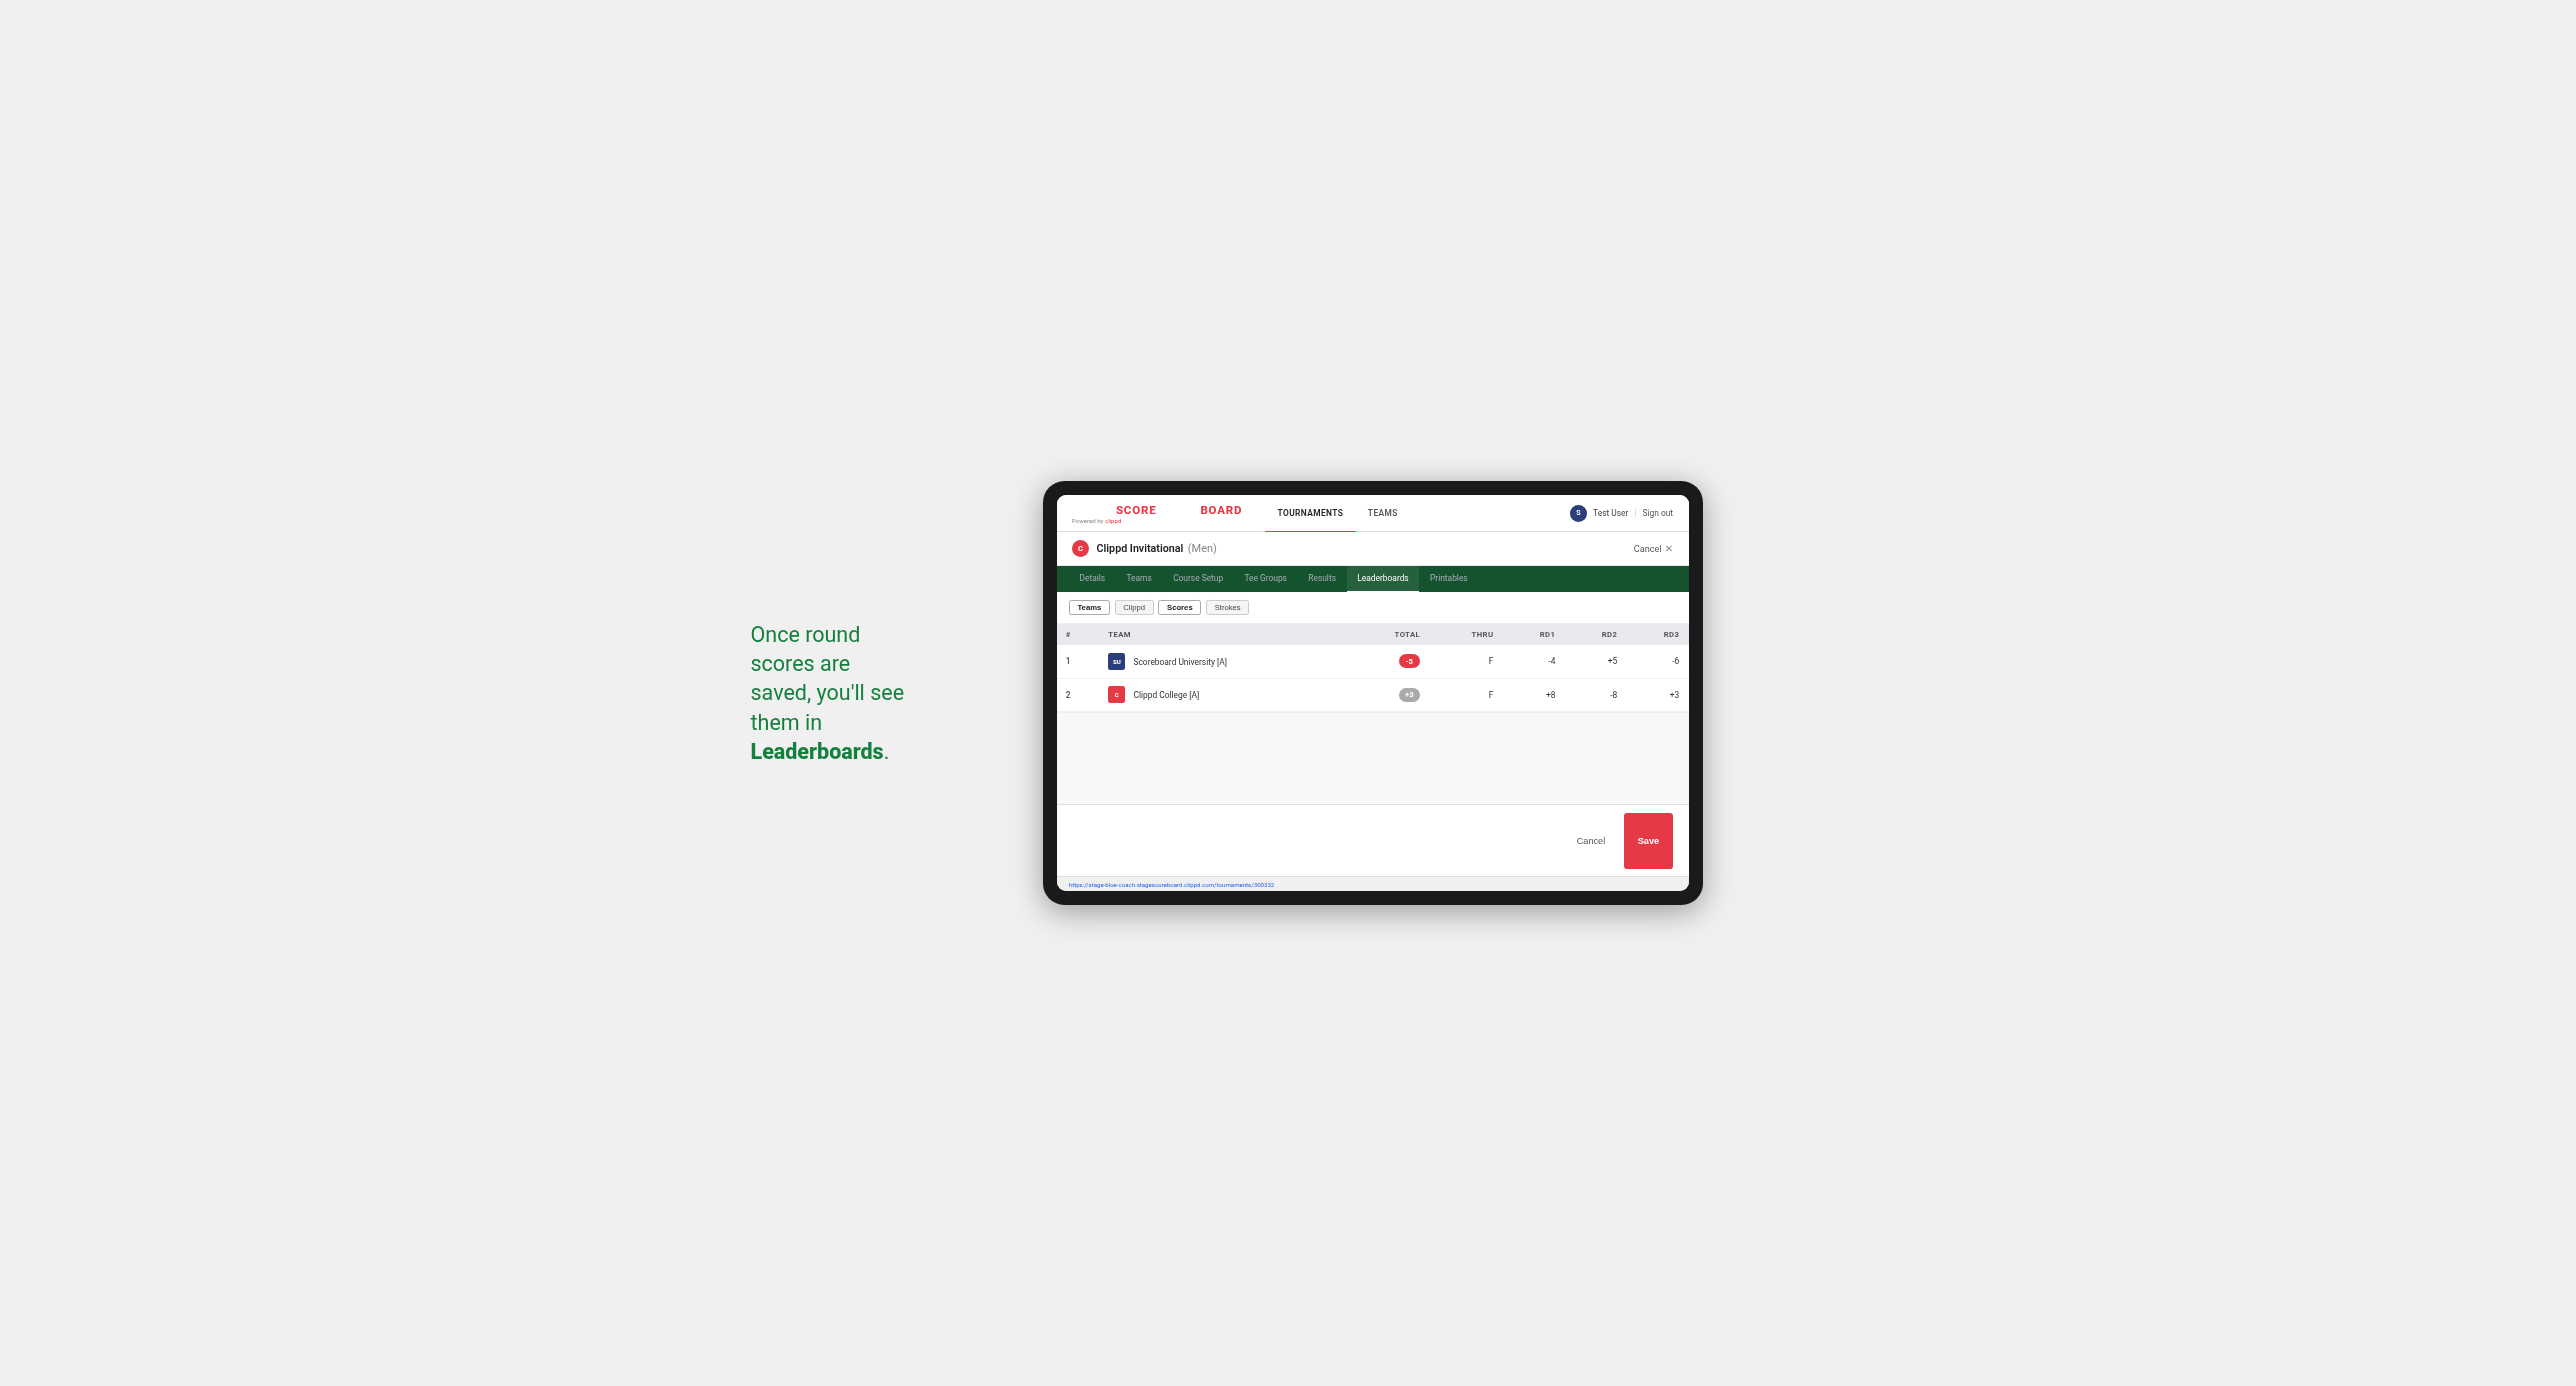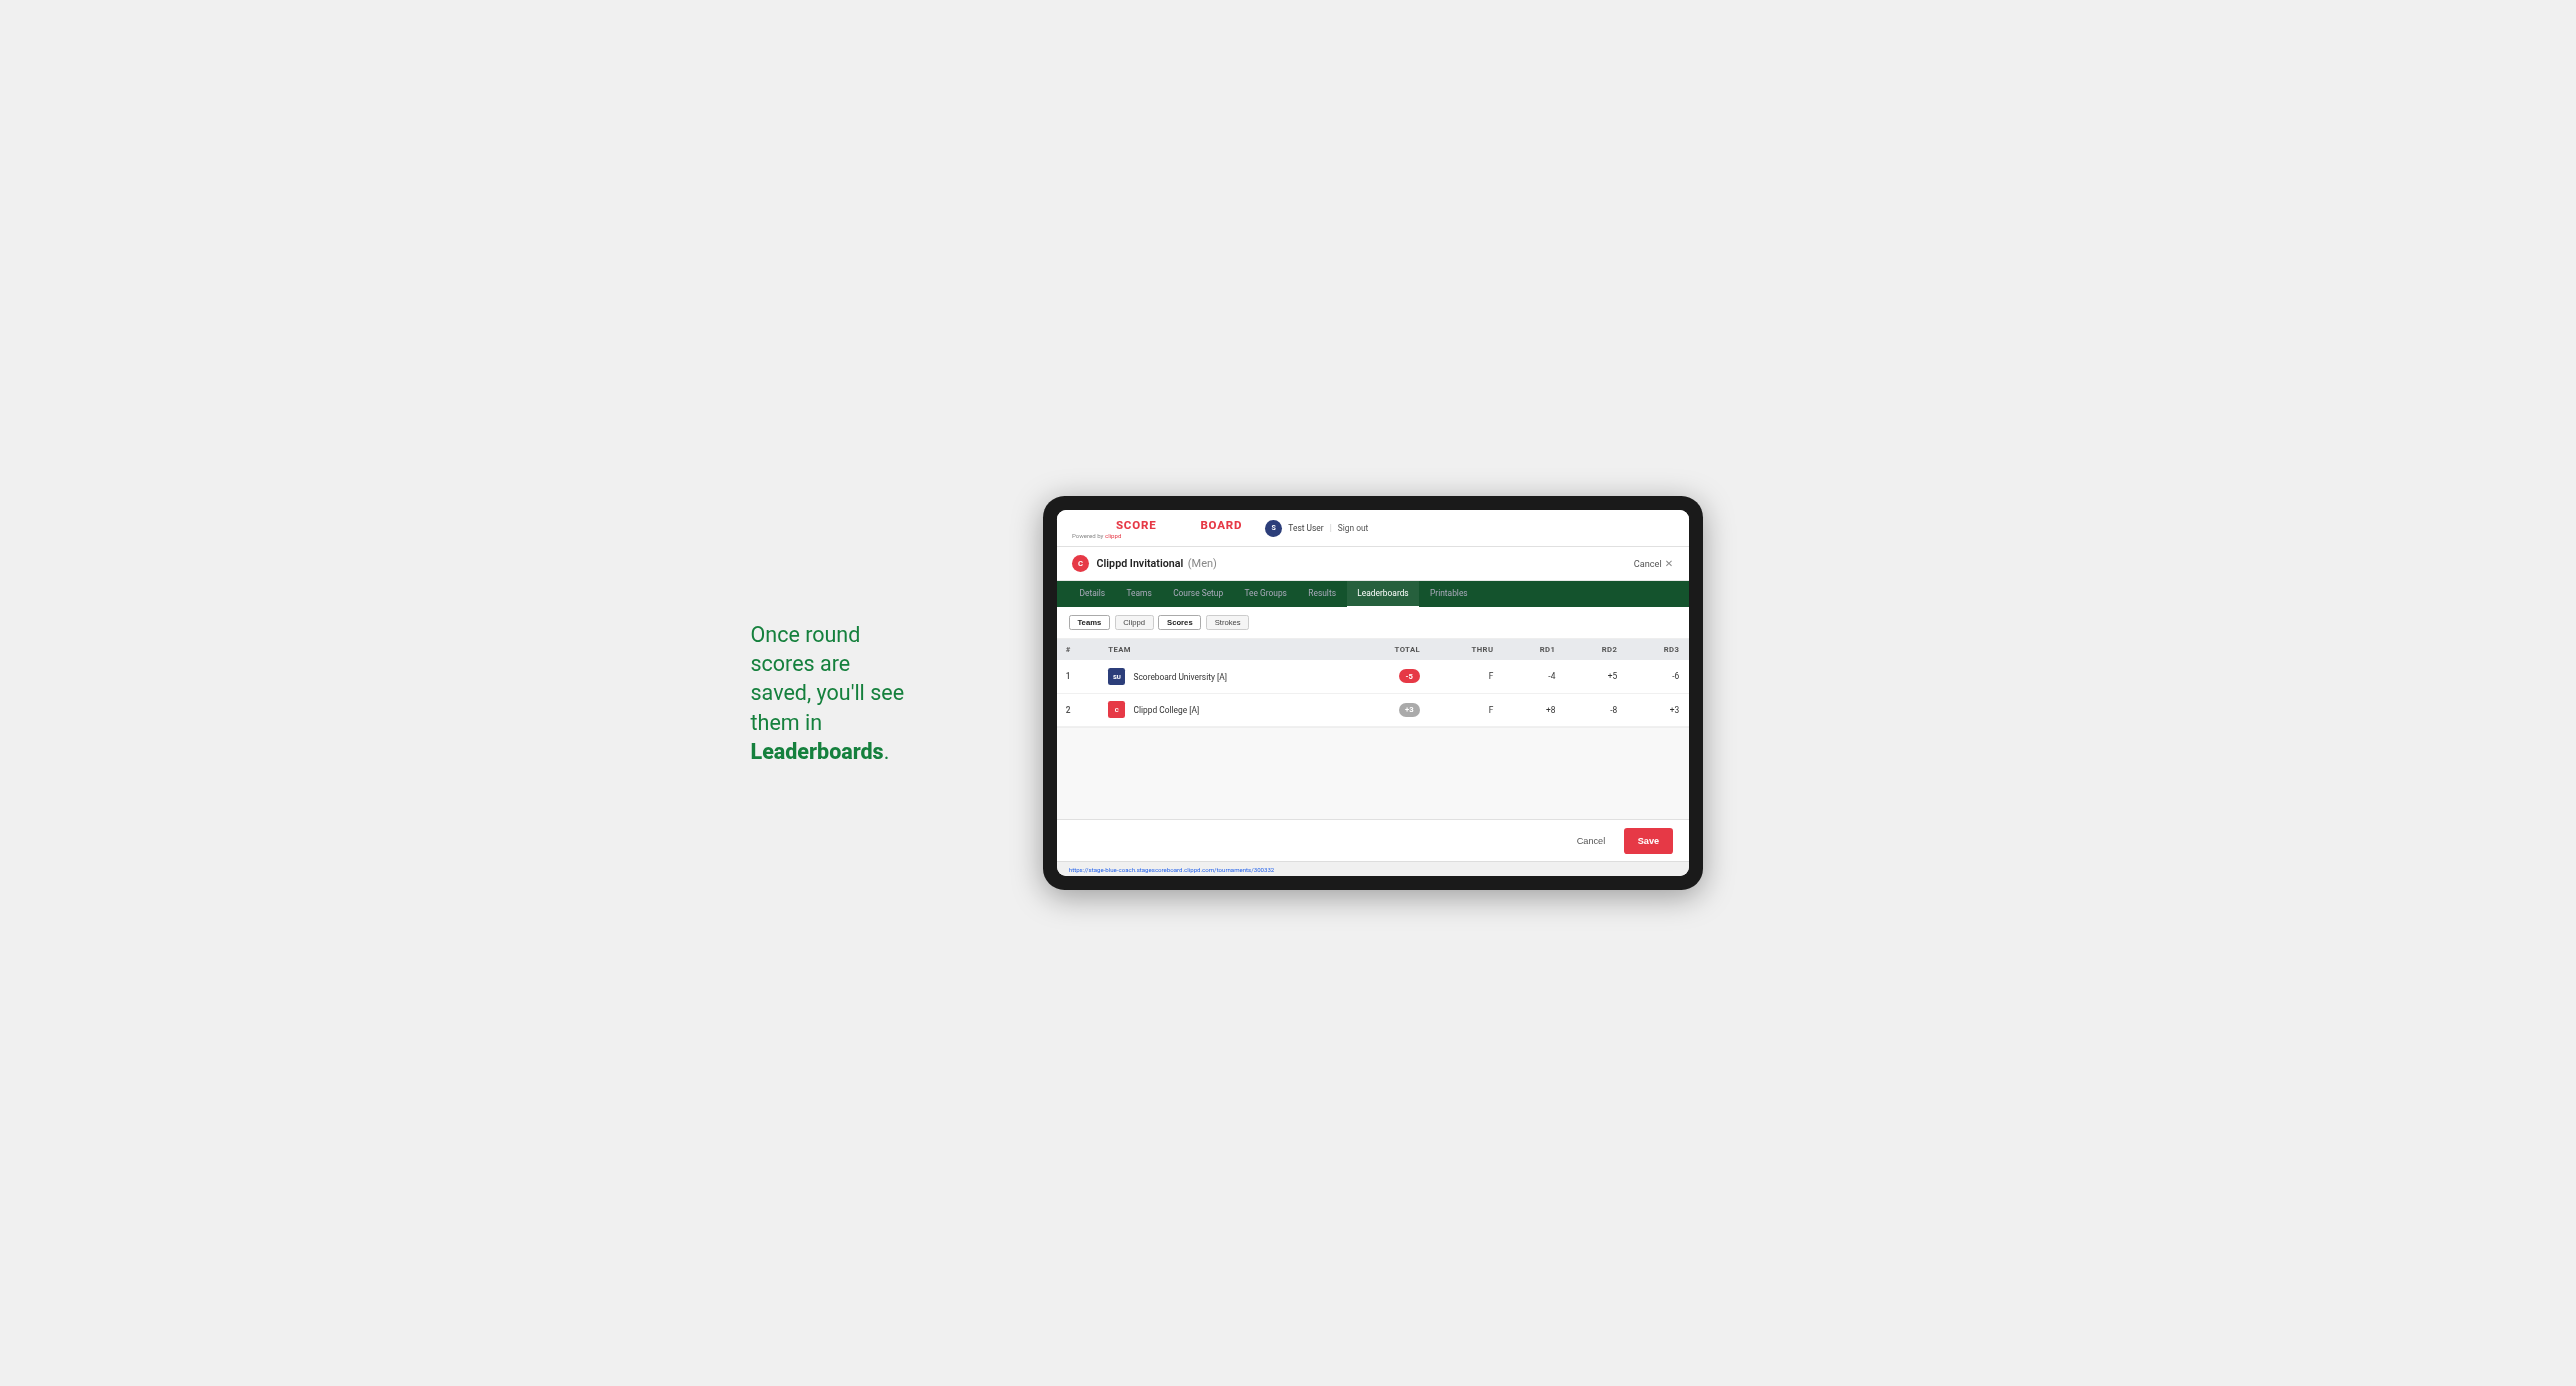--- a/index.html
+++ b/index.html
@@ -319,21 +319,21 @@
       padding: 4.6px 10.7px;
     }
     .footer-save-btn {
       font-size: 9.2px;
       font-weight: 600;
       color: #fff;
       background: #e63946;
       border: none;
       border-radius: 3.1px;
       cursor: pointer;
-      padding: 8px 14px;
+      padding: 23px 14px;
     }
 
     
     .url-bar {
       background: #f0f0f0;
       padding: 3.1px 12.3px;
       font-size: 6.1px;
       color: #2563eb;
       border-top: 0.8px solid #ddd;
     }
@@ -355,20 +355,24 @@
     <div class="tablet-inner">
 
       <div class="top-nav">
         <div class="logo-area">
           <div class="logo-text">
             <span style="color:#e63946">SCORE</span><span>BOARD</span>
           </div>
           <div class="powered-by">
             Powered by <span>clippd</span>
           </div>
+        </div>
+        <div class="nav-links">
+          <a class="nav-link active">TOURNAMENTS</a>
+          <a class="nav-link">TEAMS</a>
         </div>
         <div class="nav-right">
           <div class="user-avatar">S</div>
           <span>Test User</span>
           <span class="divider-pipe">|</span>
           <span class="sign-out-link">Sign out</span>
         </div>
       </div>
 
       <div class="tournament-header">

